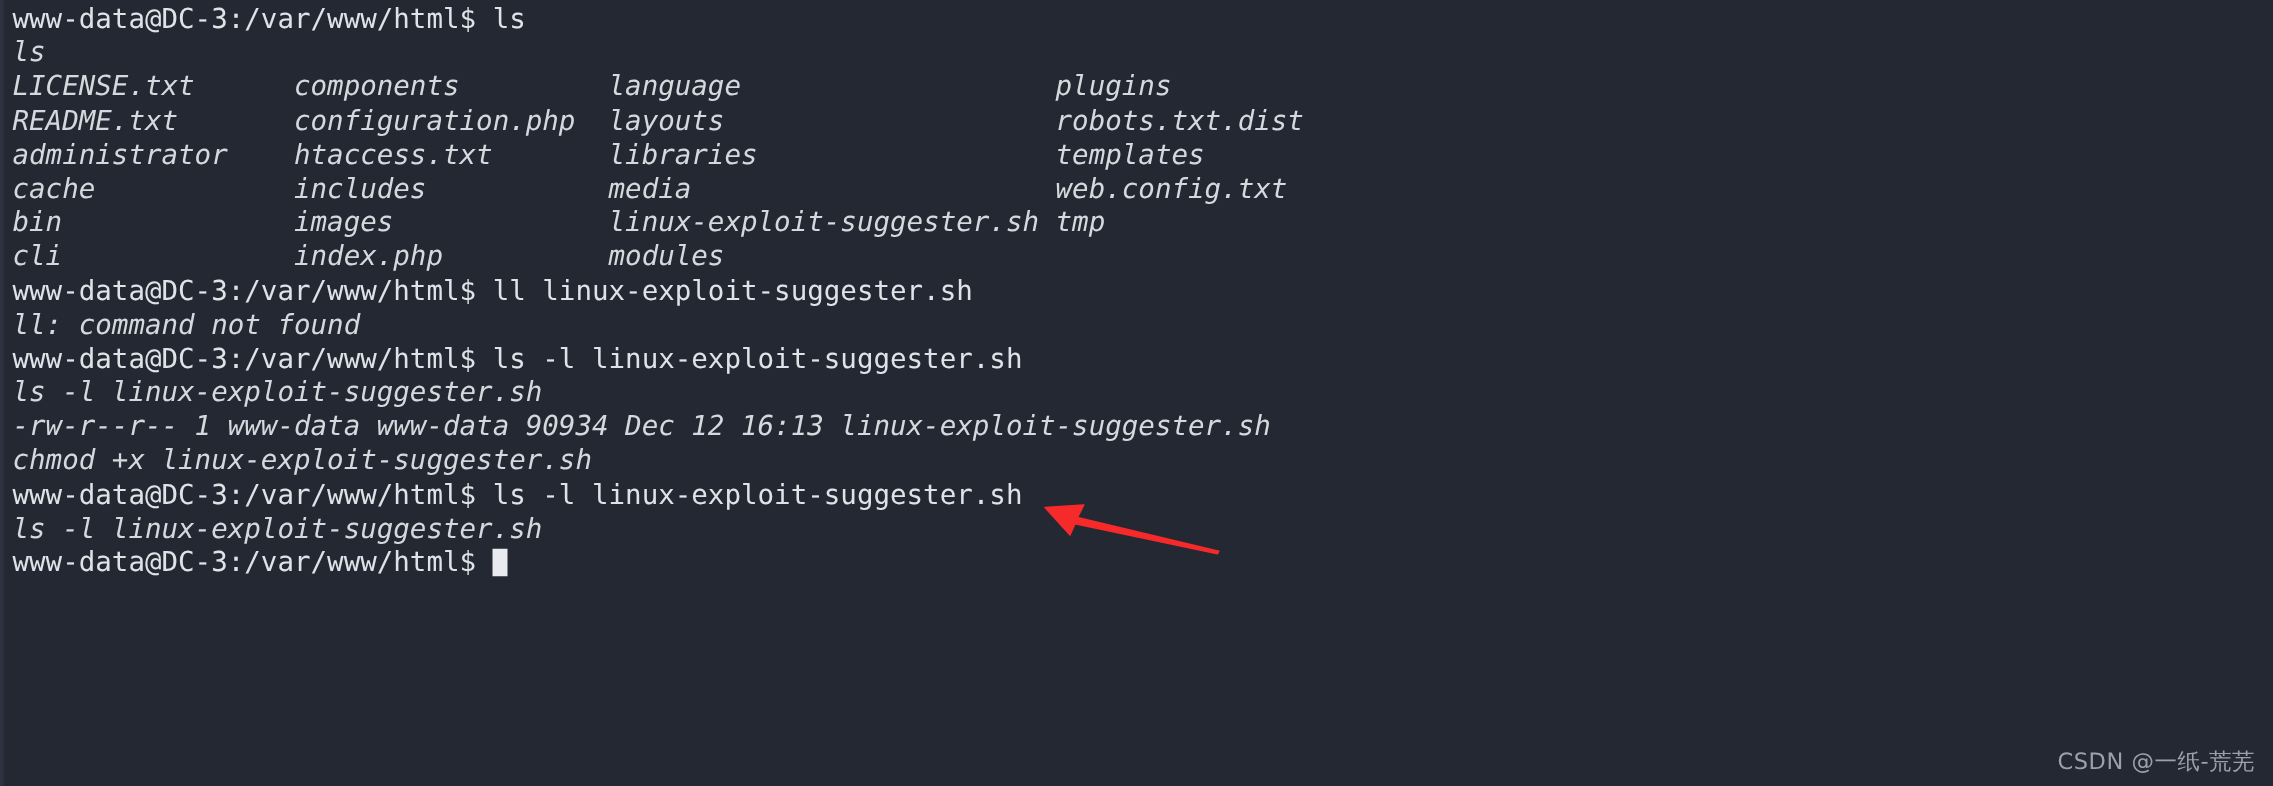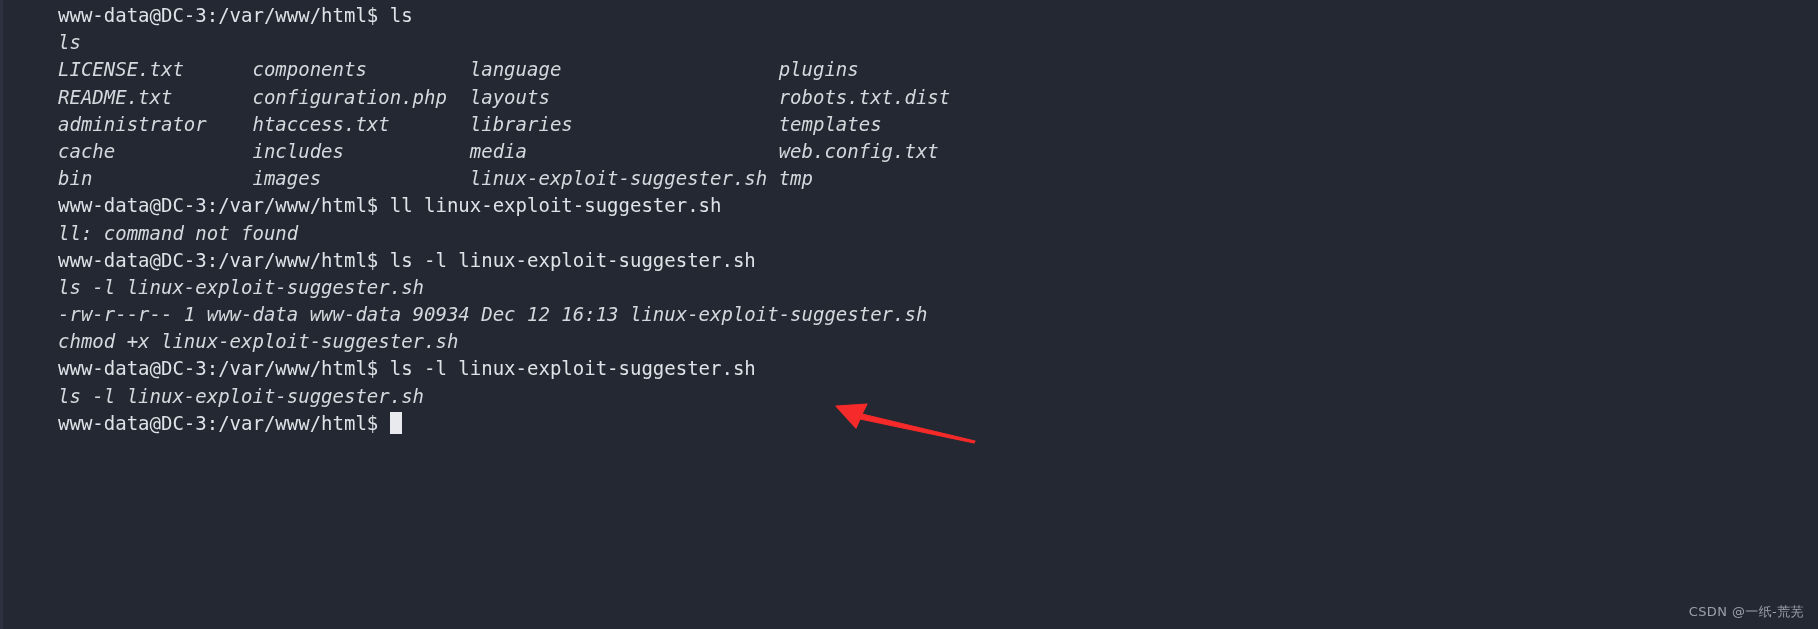--- a/index.html
+++ b/index.html
@@ -25,26 +25,25 @@
   }
   #screen-lines {
     position: absolute;
     left: 10px;
     top: 2px;
     width: 1800px;
   }
   .line {
     display: block;
     white-space: pre;
-    font-size: 19px;
+    font-size: 22px;
     line-height: 27.2px;
     color: #d5d8dd;
     letter-spacing: 0px;
     height: 27.2px;
-    margin-left: 48px;
   }
   .line.prompt { color: #dfe2e7; }
   .line.out { color: #d5d8dd; font-style: italic; }
   .cursor {
     display: inline-block;
     width: 12px;
     height: 22px;
     background: #e8eaee;
     vertical-align: -4px;
   }
@@ -54,41 +53,42 @@
     left: 0; top: 0;
     width: 1818px;
     height: 629px;
     pointer-events: none;
   }
   #watermark {
     position: absolute;
     right: 14px;
     bottom: 8px;
     font-family: "DejaVu Sans", "Liberation Sans", sans-serif;
-    font-size: 13px;
+    font-size: 18px;
     color: #9aa0ac;
     letter-spacing: 0.4px;
     white-space: pre;
   }
 </style>
 </head>
 <body>
 
 <div id="terminal">
 
   <div id="left-edge"></div>
 
   <div id="screen-lines">
     <span class="line prompt">www-data@DC-3:/var/www/html$ ls</span>
     <span class="line out">ls</span>
     <span class="line out">LICENSE.txt      components         language                   plugins</span>
     <span class="line out">README.txt       configuration.php  layouts                    robots.txt.dist</span>
     <span class="line out">administrator    htaccess.txt       libraries                  templates</span>
     <span class="line out">cache            includes           media                      web.config.txt</span>
     <span class="line out">bin              images             linux-exploit-suggester.sh tmp</span>
+    <span class="line out">cli              index.php          modules</span>
     <span class="line prompt">www-data@DC-3:/var/www/html$ ll linux-exploit-suggester.sh</span>
     <span class="line out">ll: command not found</span>
     <span class="line prompt">www-data@DC-3:/var/www/html$ ls -l linux-exploit-suggester.sh</span>
     <span class="line out">ls -l linux-exploit-suggester.sh</span>
     <span class="line out">-rw-r--r-- 1 www-data www-data 90934 Dec 12 16:13 linux-exploit-suggester.sh</span>
     <span class="line out">chmod +x linux-exploit-suggester.sh</span>
     <span class="line prompt">www-data@DC-3:/var/www/html$ ls -l linux-exploit-suggester.sh</span>
     <span class="line out">ls -l linux-exploit-suggester.sh</span>
     <span class="line prompt"><span>www-data@DC-3:/var/www/html$ </span><span class="cursor"></span></span>
   </div>

